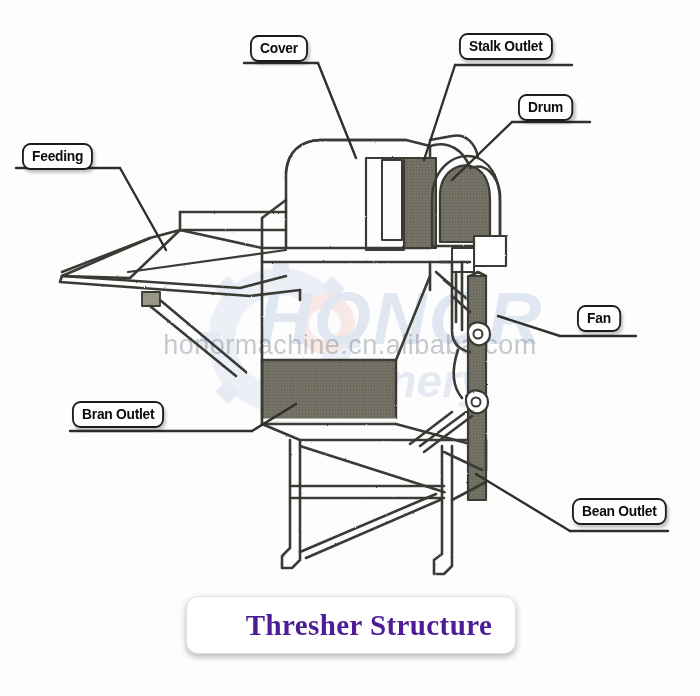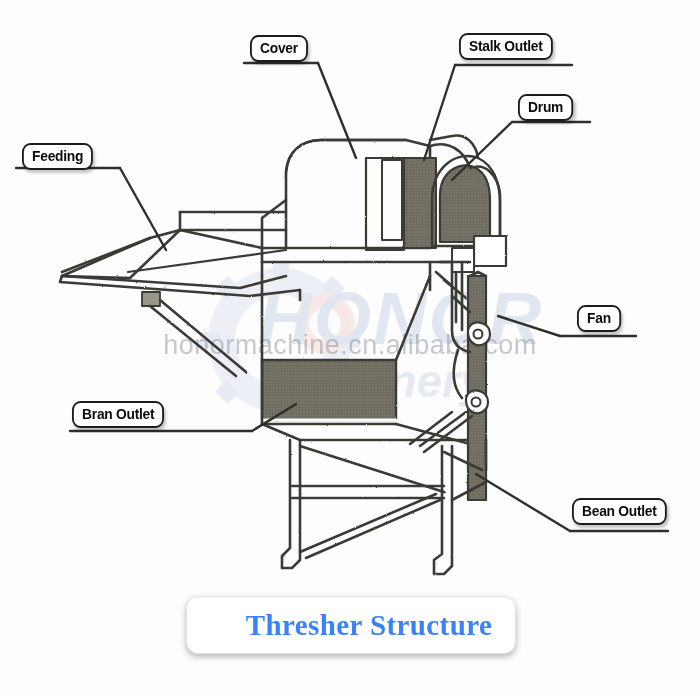--- a/index.html
+++ b/index.html
@@ -91,21 +91,21 @@
     box-shadow: 0 3px 6px rgba(0,0,0,0.28);
     display: flex;
     align-items: center;
     justify-content: center;
     z-index: 6;
   }
   #title-plate .title-text {
     font-family: "Liberation Serif", serif;
     font-weight: bold;
     font-size: 29px;
-    color: #3b82f6;
+    color: #4c1d95;
     letter-spacing: 0.4px;
     margin-left: 36px;
   }
 </style>
 </head>
 <body>
 
 <div id="stage">
 
   <svg id="watermark-logo" viewBox="0 0 380 200">

